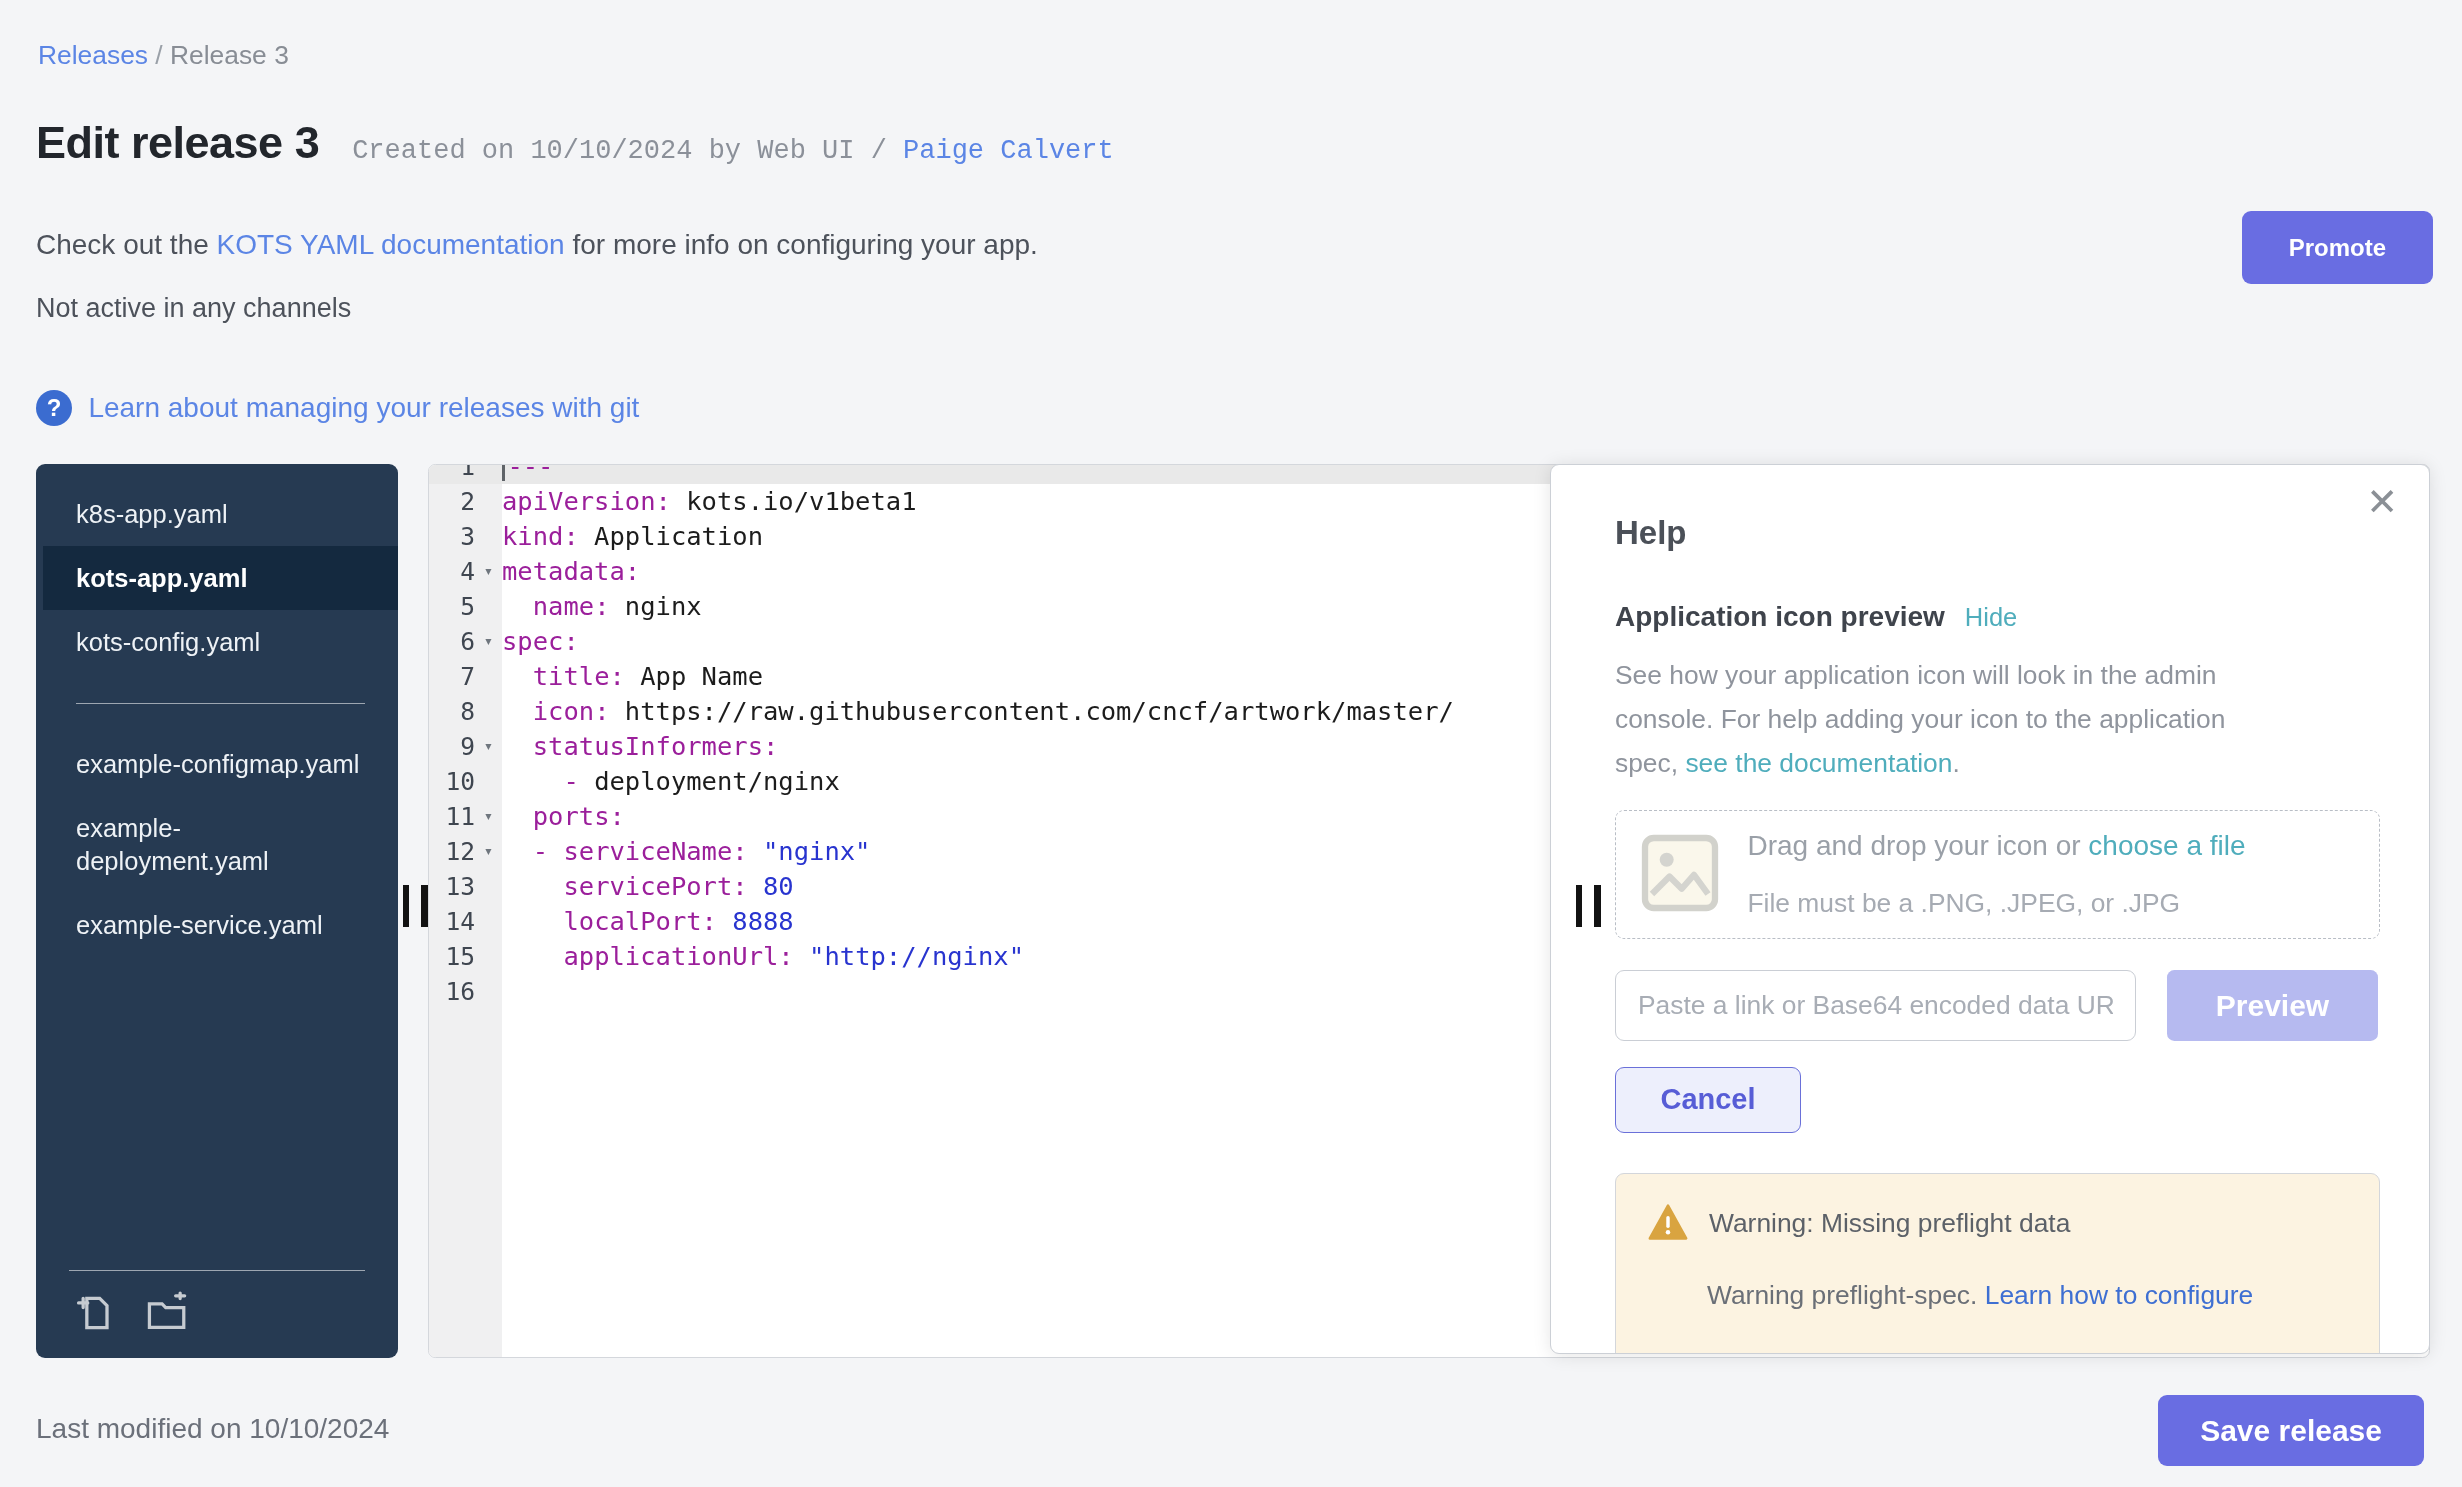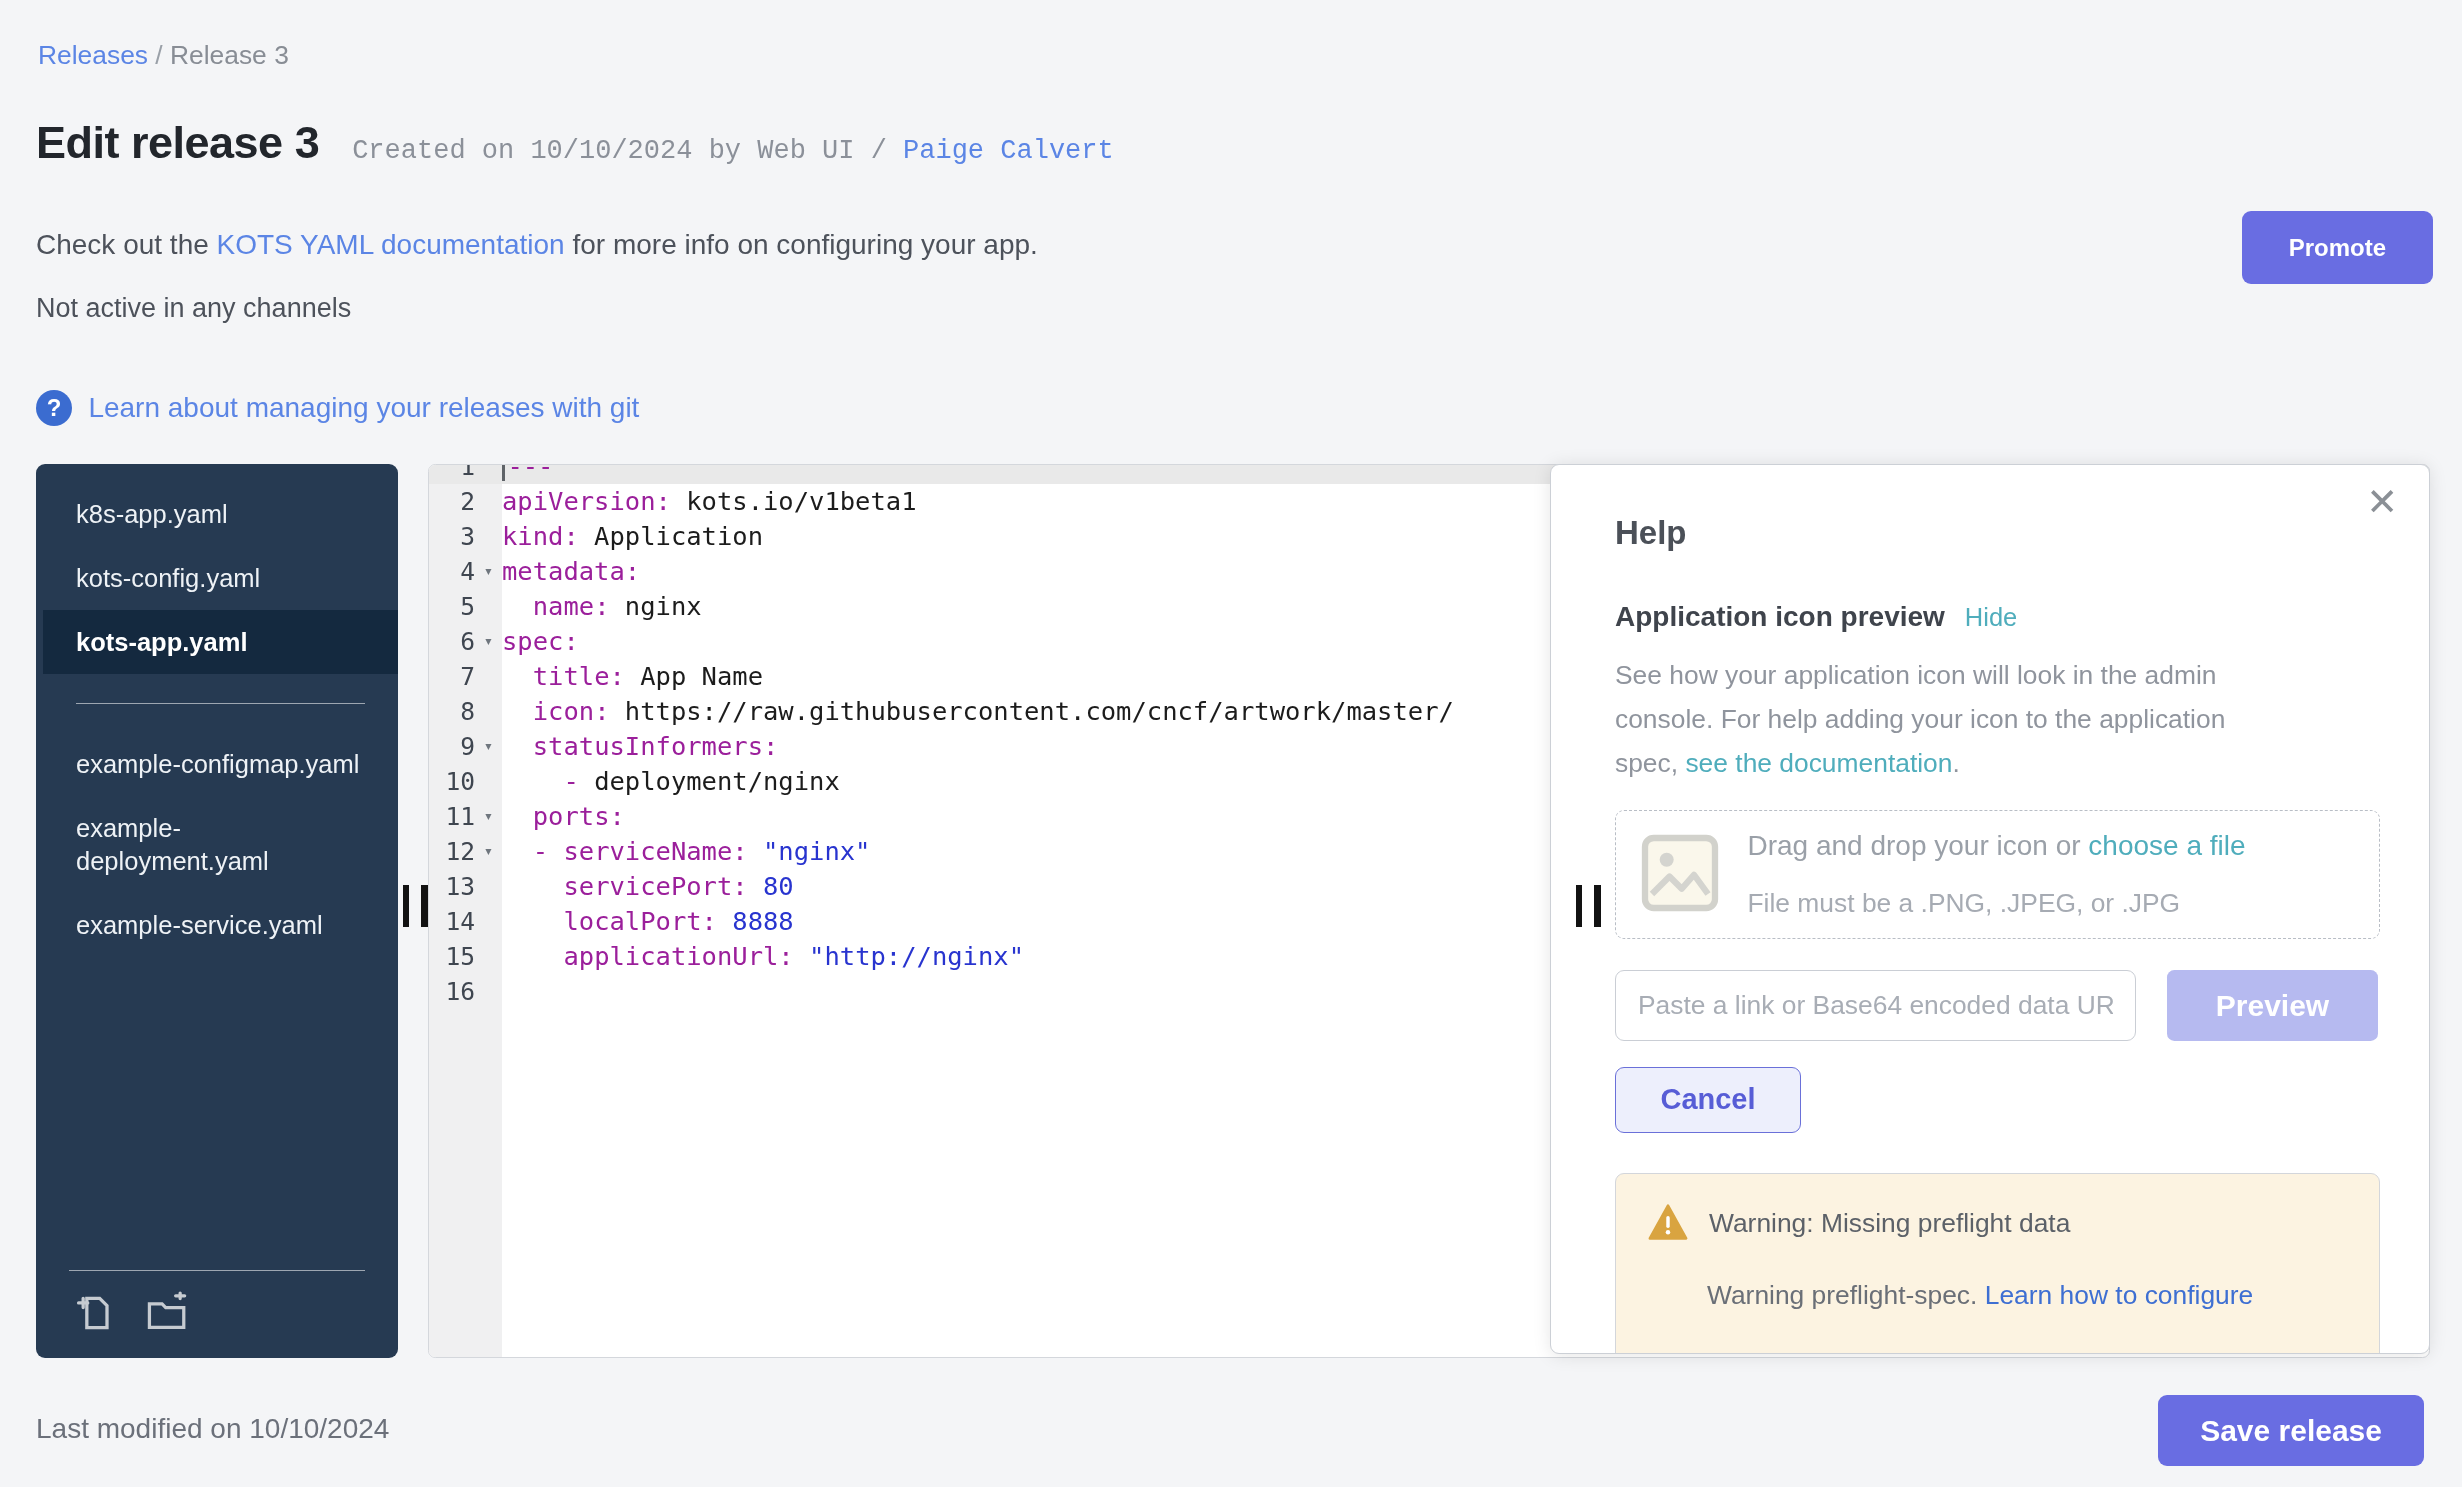--- a/index.html
+++ b/index.html
@@ -128,22 +128,22 @@
   <div class="channel-status">Not active in any channels</div>
 
   <div class="git-row">
     <div class="q-icon">?</div>
     <span class="git-link">Learn about managing your releases with git</span>
   </div>
 
   <div class="sidebar">
     <div class="file-list">
         <div class="file">k8s-app.yaml</div>
+        <div class="file selected">kots-app.yaml</div>
         <div class="file">kots-config.yaml</div>
-        <div class="file selected">kots-app.yaml</div>
         <div class="side-divider"></div>
         <div class="file">example-configmap.yaml</div>
         <div class="file">example-deployment.yaml</div>
         <div class="file">example-service.yaml</div>
       </div>
     <div class="sidebar-bottom">
       <div class="bottom-divider"></div>
       <div class="sidebar-icons">
         <span>
           <svg width="44" height="44" viewBox="0 0 24 24" fill="none" stroke="#c6cbd1" stroke-width="1.8">

